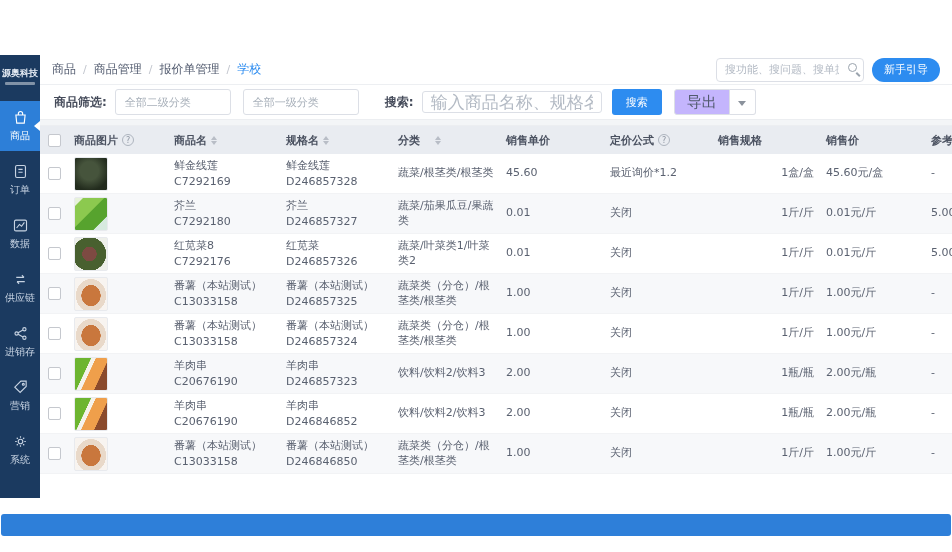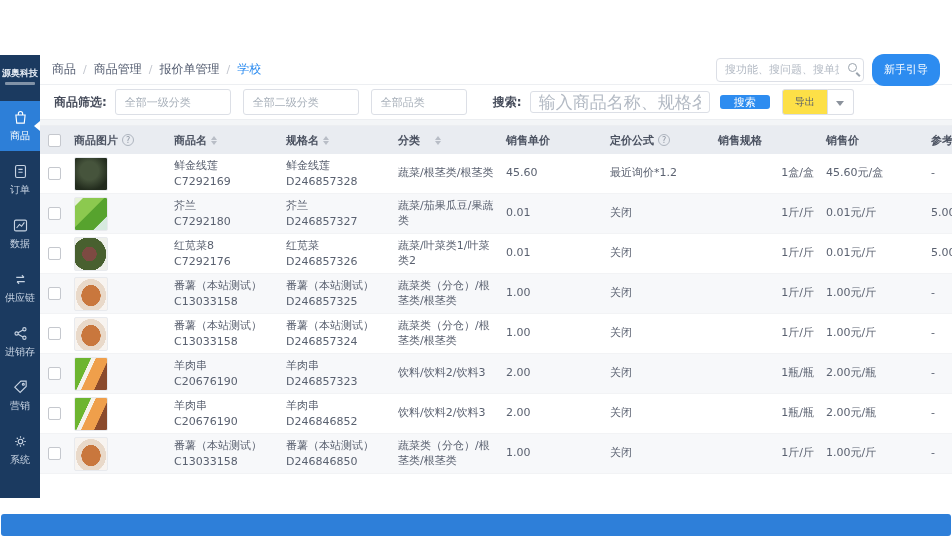--- a/index.html
+++ b/index.html
@@ -34,41 +34,41 @@
   .top-search { margin-left:auto; display:flex; align-items:center; gap:8px; }
   .search-box { position:relative; width:148px; height:24px; }
   .search-box input { width:100%; height:100%; border:1px solid #dcdfe6; border-radius:4px;
     font-size:11px; color:#515a6e; padding:0 24px 0 8px; outline:none;
     font-family:"DejaVu Sans","Liberation Sans",sans-serif; }
   .search-box input::placeholder { color:#b3bac4; }
   .mag { position:absolute; right:7px; top:5px; width:9px; height:9px;
     border:1.5px solid #9aa3ad; border-radius:50%; }
   .mag::after { content:""; position:absolute; left:8px; top:8px; width:5px; height:1.5px;
     background:#9aa3ad; transform:rotate(45deg); transform-origin:0 0; }
-  .guide-btn { height:32px; padding:0 12px; background:#2d8cf0; color:#fff; font-size:11px;
+  .guide-btn { height:24px; padding:0 12px; background:#2d8cf0; color:#fff; font-size:11px;
     border:none; border-radius:12px; cursor:pointer; white-space:nowrap;
     font-family:"DejaVu Sans","Liberation Sans",sans-serif; }
 
   .filter-bar { height:34px; display:flex; align-items:center; padding:0 14px; background:#fff; }
   .f-label { font-size:12px; font-weight:bold; color:#464c5b; margin-right:8px; white-space:nowrap; }
   .f-select { height:26px; border:1px solid #dcdfe6; border-radius:3px; background:#fff;
     font-size:11px; color:#a8b0ba; display:flex; align-items:center; padding:0 9px;
     margin-right:12px; cursor:pointer; }
   .sel-1 { width:116px; } .sel-2 { width:116px; } .sel-3 { width:96px; }
   .s-label2 { font-size:12px; font-weight:bold; color:#464c5b; margin:0 8px 0 14px; white-space:nowrap; }
   .f-input { width:180px; height:22px; border:1px solid #dcdfe6; border-radius:3px;
     font-size:17px; color:#515a6e; padding:0 8px; outline:none;
     font-family:"DejaVu Sans","Liberation Sans",sans-serif; }
   .f-input::placeholder { color:#b3bac4; }
-  .btn-primary { height:14px; padding:0 14px; margin-left:10px; background:#2d8cf0; color:#fff;
+  .btn-primary { height:26px; padding:0 14px; margin-left:10px; background:#2d8cf0; color:#fff;
     border:none; border-radius:3px; font-size:11px; cursor:pointer;
     font-family:"DejaVu Sans","Liberation Sans",sans-serif; }
   .export-group { display:flex; margin-left:12px; }
-  .btn-plain { height:26px; padding:0 12px; background:#fde047; border:1px solid #dcdfe6;
-    border-radius:3px 0 0 3px; font-size:10px; color:#515a6e; cursor:pointer;
+  .btn-plain { height:26px; padding:0 12px; background:#c4b5fd; border:1px solid #dcdfe6;
+    border-radius:3px 0 0 3px; font-size:15px; color:#515a6e; cursor:pointer;
     font-family:"DejaVu Sans","Liberation Sans",sans-serif; }
   .btn-caret { width:26px; height:26px; background:#fff; border:1px solid #dcdfe6; border-left:none;
     border-radius:0 3px 3px 0; cursor:pointer; position:relative; }
   .btn-caret::after { content:""; position:absolute; left:8px; top:11px;
     border-left:4px solid transparent; border-right:4px solid transparent; border-top:5px solid #8b929c; }
 
   .section-divider { height:7px; background:#f3f5f7; border-top:1px solid #eceef1; border-bottom:1px solid #eceef1; }
 
   .summary { height:26px; display:flex; align-items:center; padding:0 20px; }
   .summary .sum-label { font-size:12px; font-weight:bold; color:#464c5b; }
@@ -198,23 +198,22 @@
         <div class="search-box">
           <input type="text" placeholder="搜功能、搜问题、搜单据" style="">
           <span class="mag"></span>
         </div>
         <button class="guide-btn">新手引导</button>
       </div>
     </div>
 
     <div class="filter-bar">
       <span class="f-label">商品筛选:</span>
+      <div class="f-select sel-2">全部二级分类</div>
       <div class="f-select sel-1">全部一级分类</div>
-      <div class="f-select sel-2">全部二级分类</div>
-      <div class="f-select sel-3">全部品类</div>
       <span class="s-label2">搜索:</span>
       <input class="f-input" type="text" placeholder="输入商品名称、规格名或ID" style="">
       <button class="btn-primary">搜索</button>
       <div class="export-group">
         <button class="btn-plain">导出</button>
         <button class="btn-caret"></button>
       </div>
     </div>
 
     <div class="section-divider"></div>

